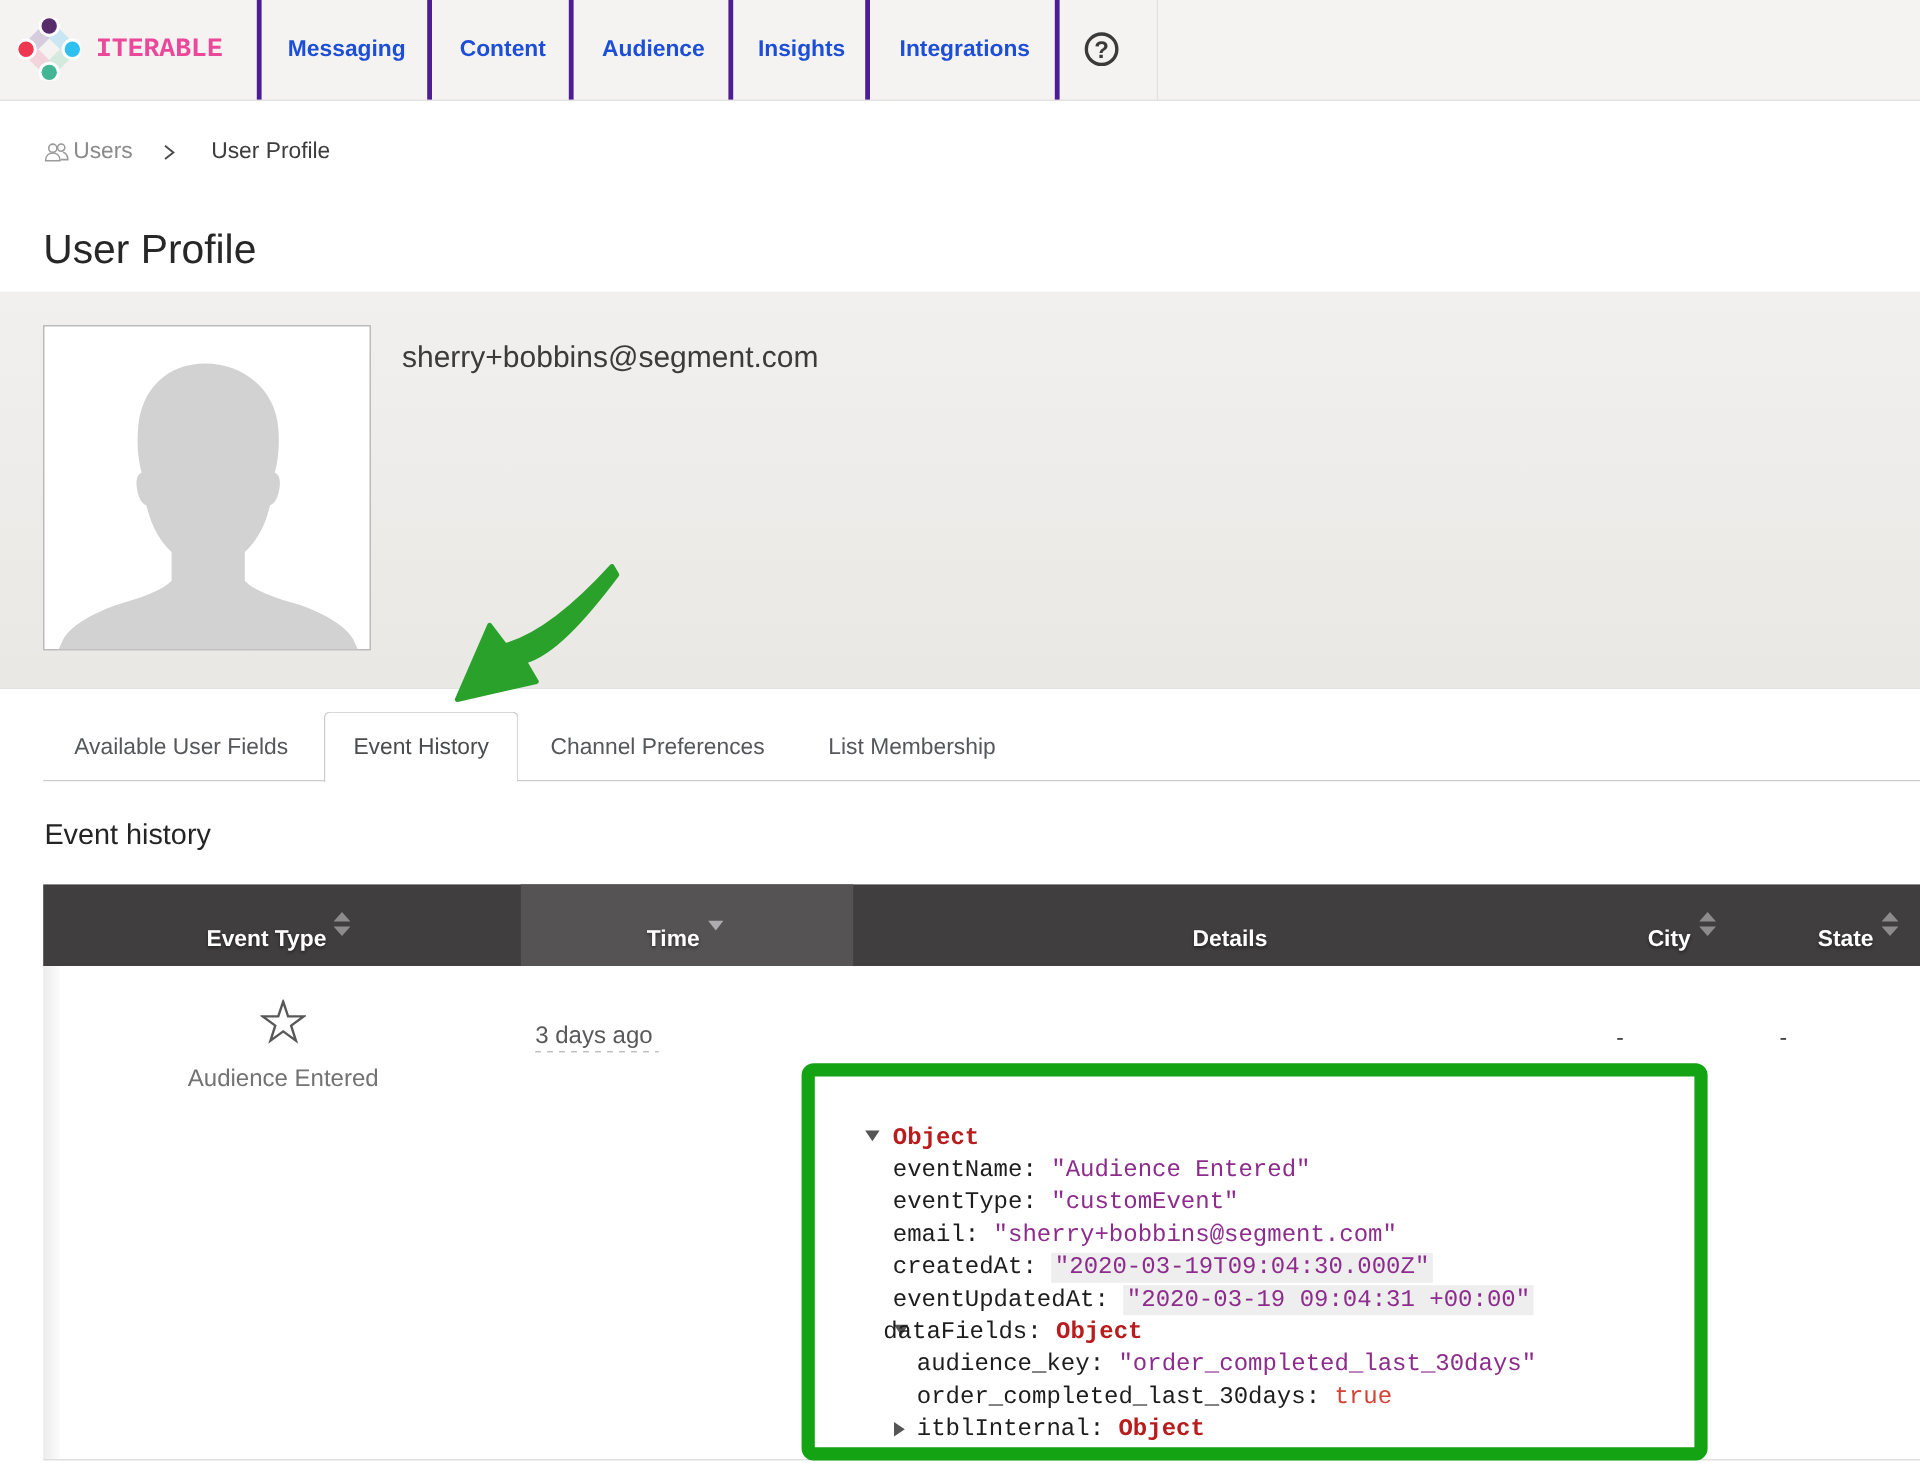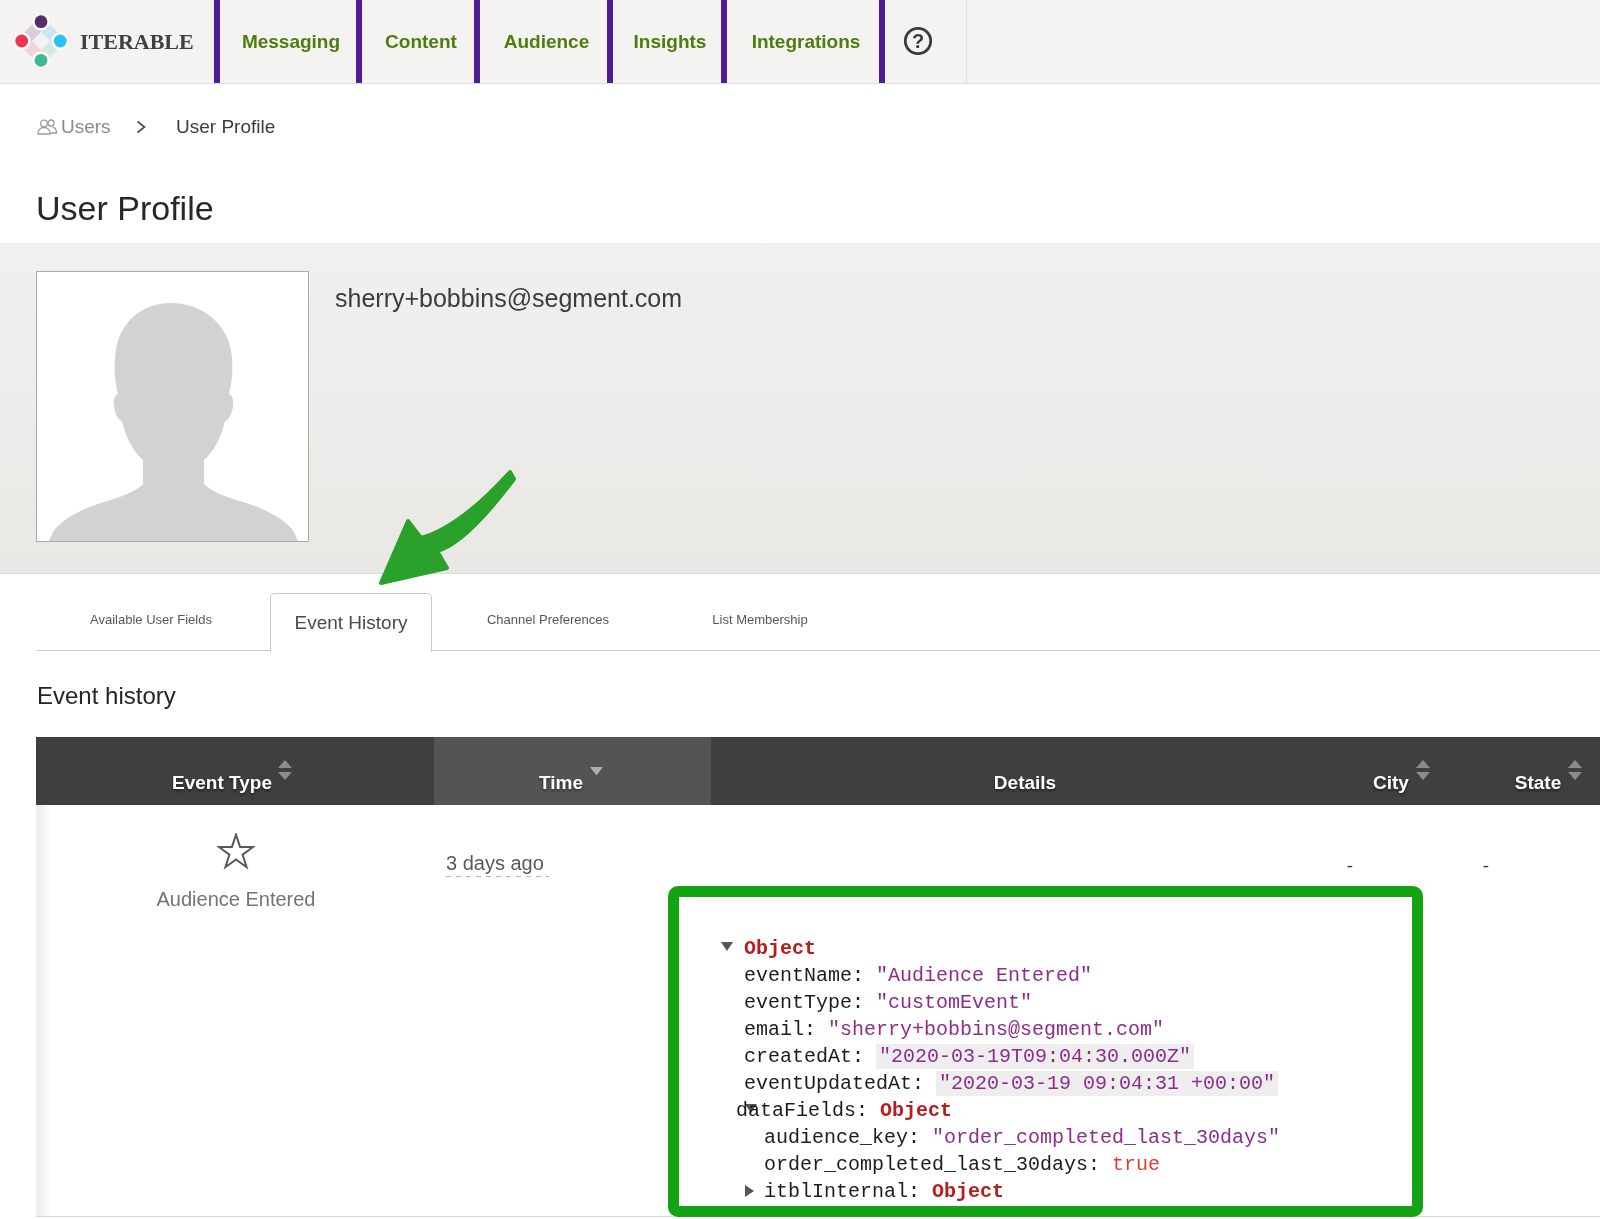--- a/index.html
+++ b/index.html
@@ -3,38 +3,38 @@
 <meta charset="utf-8">
 <style>
   html,body{margin:0;padding:0;}
   body{width:1600px;height:1219px;position:relative;background:#fff;
        font-family:"Liberation Sans", sans-serif;overflow:hidden;}
   .abs{position:absolute;}
   
   .nav{position:absolute;left:0;top:0;width:1600px;height:83px;background:#f4f3f2;
        border-bottom:1px solid #dededc;}
   .navitem{position:absolute;top:0;height:83px;display:flex;align-items:center;
-       justify-content:center;font-weight:bold;font-size:19px;color:#4d7c0f;
-       border-left:6px solid #4c1d95;}
+       justify-content:center;font-weight:bold;font-size:19px;color:#1d4ed8;
+       border-left:4px solid #4c1d95;}
   .logotext{position:absolute;left:80px;top:0;height:83px;display:flex;align-items:center;
-       font-family:Liberation Serif, serif;font-weight:bold;font-size:22px;
-       letter-spacing:0px;color:#404040;}
+       font-family:Liberation Mono, monospace;font-weight:bold;font-size:22px;
+       letter-spacing:0px;color:#ec4899;}
   
   .crumb{position:absolute;top:116px;font-size:19px;}
   
   .h1{position:absolute;left:36px;top:189px;font-size:34px;color:#272727;}
   
   .panel{position:absolute;left:0;top:243px;width:1600px;height:330px;
       background:linear-gradient(#f1f0ee, #eae8e5);border-bottom:1px solid #dddbd8;}
   .avatar{position:absolute;left:36px;top:271px;width:271px;height:269px;
       background:#fff;border:1px solid #ababab;}
   .email{position:absolute;left:335px;top:284px;font-size:25px;color:#3b3b3b;}
   
   .tabline{position:absolute;left:36px;top:650px;width:1564px;height:1px;background:#cccbca;}
-  .tab{position:absolute;top:612px;transform:translateX(-50%);font-size:13px;color:#56575a;}
+  .tab{position:absolute;top:612px;transform:translateX(-50%);font-size:19px;color:#56575a;}
   .activetab{position:absolute;left:270px;top:593px;width:160px;height:58px;background:#fff;
       border:1px solid #cccbca;border-bottom:none;border-radius:5px 5px 0 0;z-index:3;
       display:flex;align-items:center;justify-content:center;font-size:19px;color:#4a4b4d;}
   
   .h2{position:absolute;left:37px;top:682px;font-size:24px;color:#242424;}
   
   .thead{position:absolute;left:36px;top:737px;width:1564px;height:68px;background:#403e3f;}
   .timecol{position:absolute;left:398px;top:0;width:277px;height:68px;background:#565354;}
   .hlabel{position:absolute;top:737px;height:67px;transform:translateX(-50%);
       display:flex;align-items:center;font-weight:bold;font-size:19px;color:#fff;

